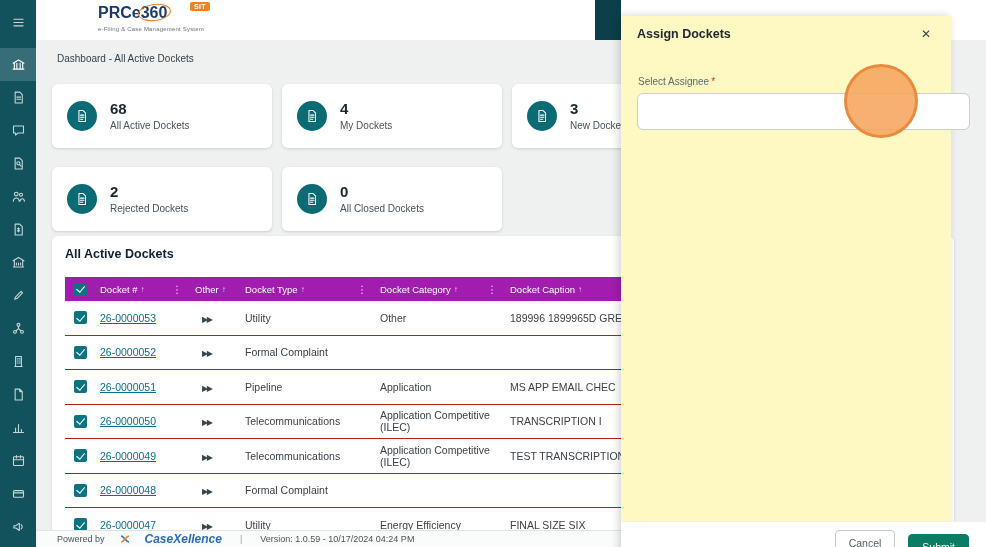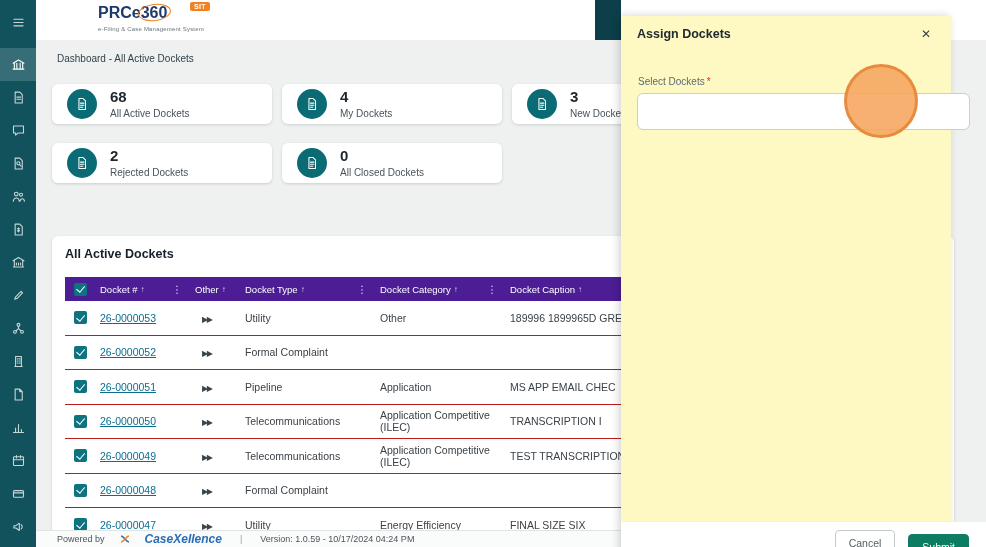--- a/index.html
+++ b/index.html
@@ -21,33 +21,33 @@
   .logo .e360 { position:relative; display:inline-block; padding-right:3px; }
   .logo .ring { position:absolute; left:6px; top:0px; width:33px; height:17px; border:1.5px solid #f08224; border-radius:50%; transform:rotate(-7deg); pointer-events:none; }
   .sit-badge { position:absolute; left:92px; top:-2px; background:#f08224; color:#fff; font-size:7px; font-weight:bold; padding:1px 4px; border-radius:2px; letter-spacing:.3px; }
   .tagline { position:absolute; left:14px; top:26px; font-size:6px; color:#6b7479; letter-spacing:.2px; }
 
   
   .content-bg { position:absolute; left:36px; top:40px; width:950px; height:490px; background:#eff1f1; z-index:1; }
   .breadcrumb { position:absolute; left:57px; top:53px; font-size:10px; color:#33424a; z-index:2; }
 
   .cards { position:absolute; left:52px; top:84px; width:694px; display:flex; flex-wrap:wrap; gap:19px 10px; z-index:2; }
-  .card { width:220px; height:40px; background:#fff; border-radius:6px; box-shadow:0 1px 3px rgba(0,0,0,.14);
+  .card { width:220px; height:64px; background:#fff; border-radius:6px; box-shadow:0 1px 3px rgba(0,0,0,.14);
           display:flex; align-items:center; padding:0 15px; gap:13px; cursor:pointer; }
   .card-icon { width:30px; height:30px; border-radius:50%; background:#0a6b74; flex:0 0 30px;
                display:flex; align-items:center; justify-content:center; }
   .card-icon svg { width:14px; height:14px; stroke:#ffffff; fill:none; stroke-width:1.2; stroke-linecap:round; stroke-linejoin:round; }
   .card-num { font-size:15px; font-weight:bold; color:#1c262c; line-height:1.1; }
   .card-label { font-size:10px; color:#47525a; margin-top:2px; white-space:nowrap; }
 
   
   .panel { position:absolute; left:52px; top:236px; width:902px; height:311px; background:#fff; border-radius:6px 6px 0 0;
            box-shadow:0 1px 3px rgba(0,0,0,.14); z-index:2; overflow:hidden; }
   .panel-title { position:absolute; left:13px; top:11px; font-size:12.5px; font-weight:bold; color:#15202a; }
-  .grid-header { position:absolute; left:13px; top:41px; width:876px; height:24px; background:#4c1d95; color:#fff;
+  .grid-header { position:absolute; left:13px; top:41px; width:876px; height:24px; background:#a21caf; color:#fff;
                  display:grid; grid-template-columns:30px 95px 50px 135px 130px 1fr; align-items:center; font-size:9.5px; }
   .th { display:flex; align-items:center; gap:3px; padding:0 5px; height:100%; cursor:pointer; }
   .sort { font-size:8px; opacity:.75; }
   .kebab { margin-left:auto; opacity:.85; font-size:10px; padding-right:3px; cursor:pointer; }
   .table-body { position:absolute; left:13px; top:65px; width:876px; }
   .grid-row { display:grid; grid-template-columns:30px 95px 50px 135px 130px 1fr; align-items:center;
               min-height:34.5px; border-bottom:1px solid #b91c1c; font-size:10.5px; color:#3b4248; background:#fff; }
   .cell { padding:0 5px; }
   .cb-cell { display:flex; justify-content:center; padding:0; cursor:pointer; }
   .cb { position:relative; width:13px; height:13px; border-radius:2px; background:#0d7380; display:inline-block; }
@@ -368,21 +368,21 @@
     </svg>
   <span class="fx-brand">CaseXellence</span>
   <span class="f-sep">|</span>
   <span>Version: 1.0.59 - 10/17/2024 04:24 PM</span>
 </div>
 
 <div class="drawer">
   <div class="drawer-title">Assign Dockets</div>
   <div class="drawer-close">✕</div>
   <label class="field-label">
-    <span>Select Dockets</span><span class="req">*</span>
+    <span>Select Assignee</span><span class="req">*</span>
   </label>
   <input class="assignee-input" type="text" value="" style="">
   <div class="drawer-actions">
     <button class="btn btn-cancel">Cancel</button>
     <button class="btn btn-submit">Submit</button>
   </div>
 </div>
 
 <div class="click-indicator"></div>
 

